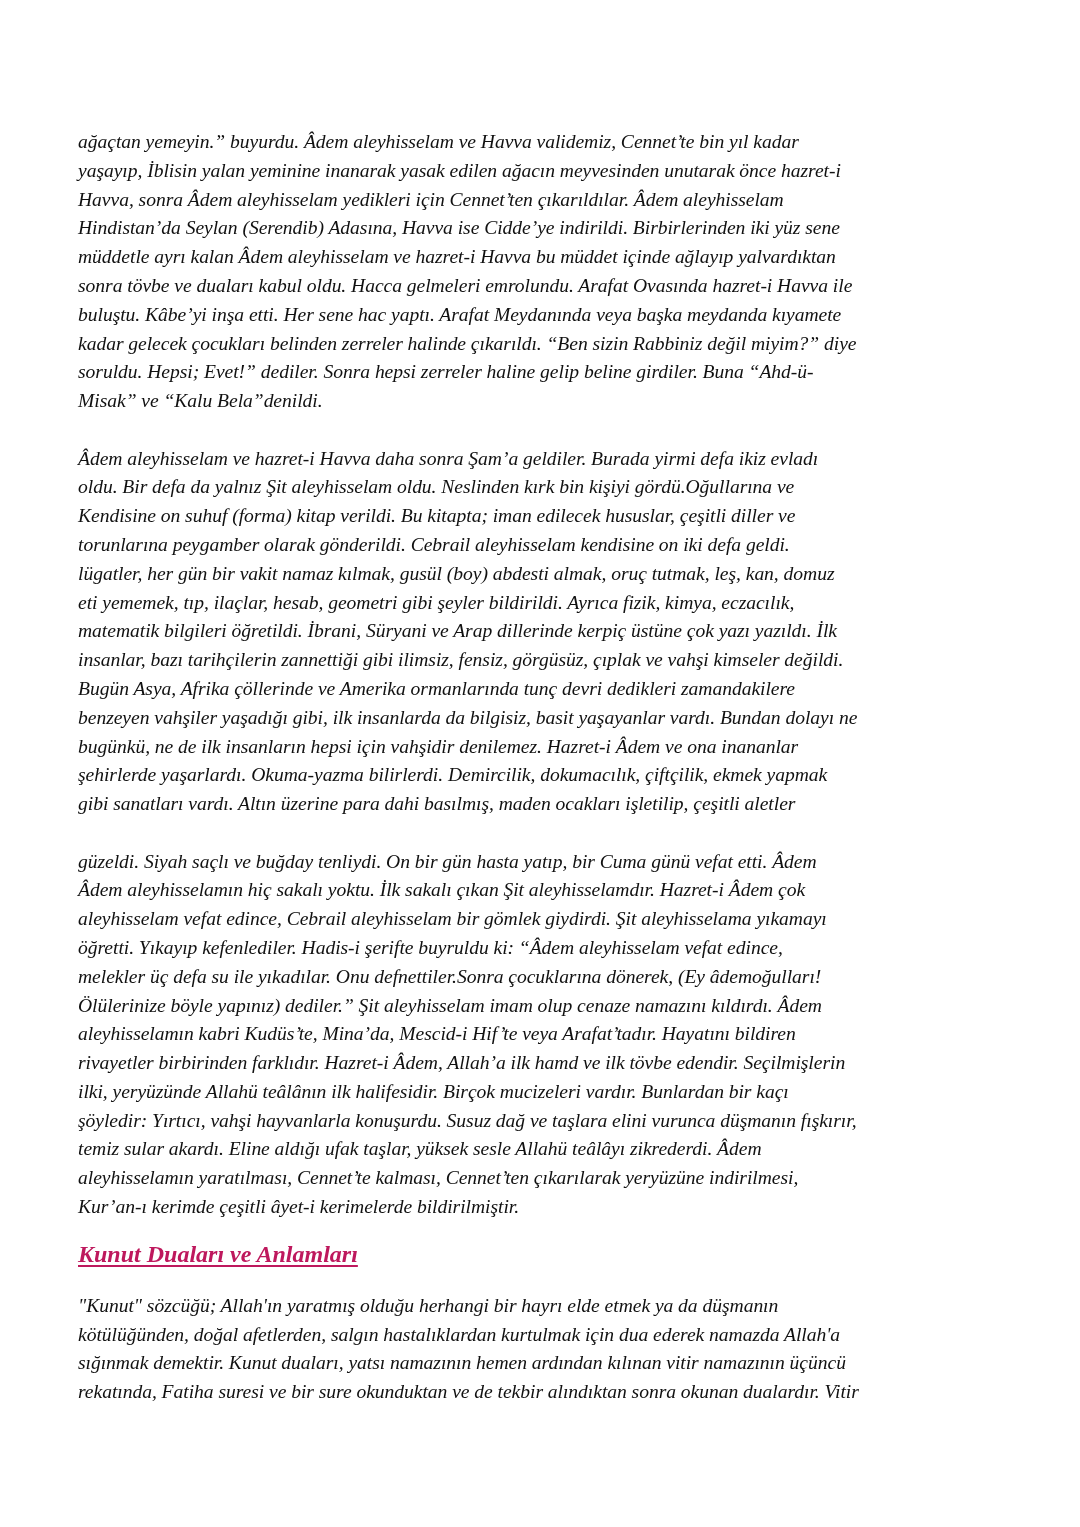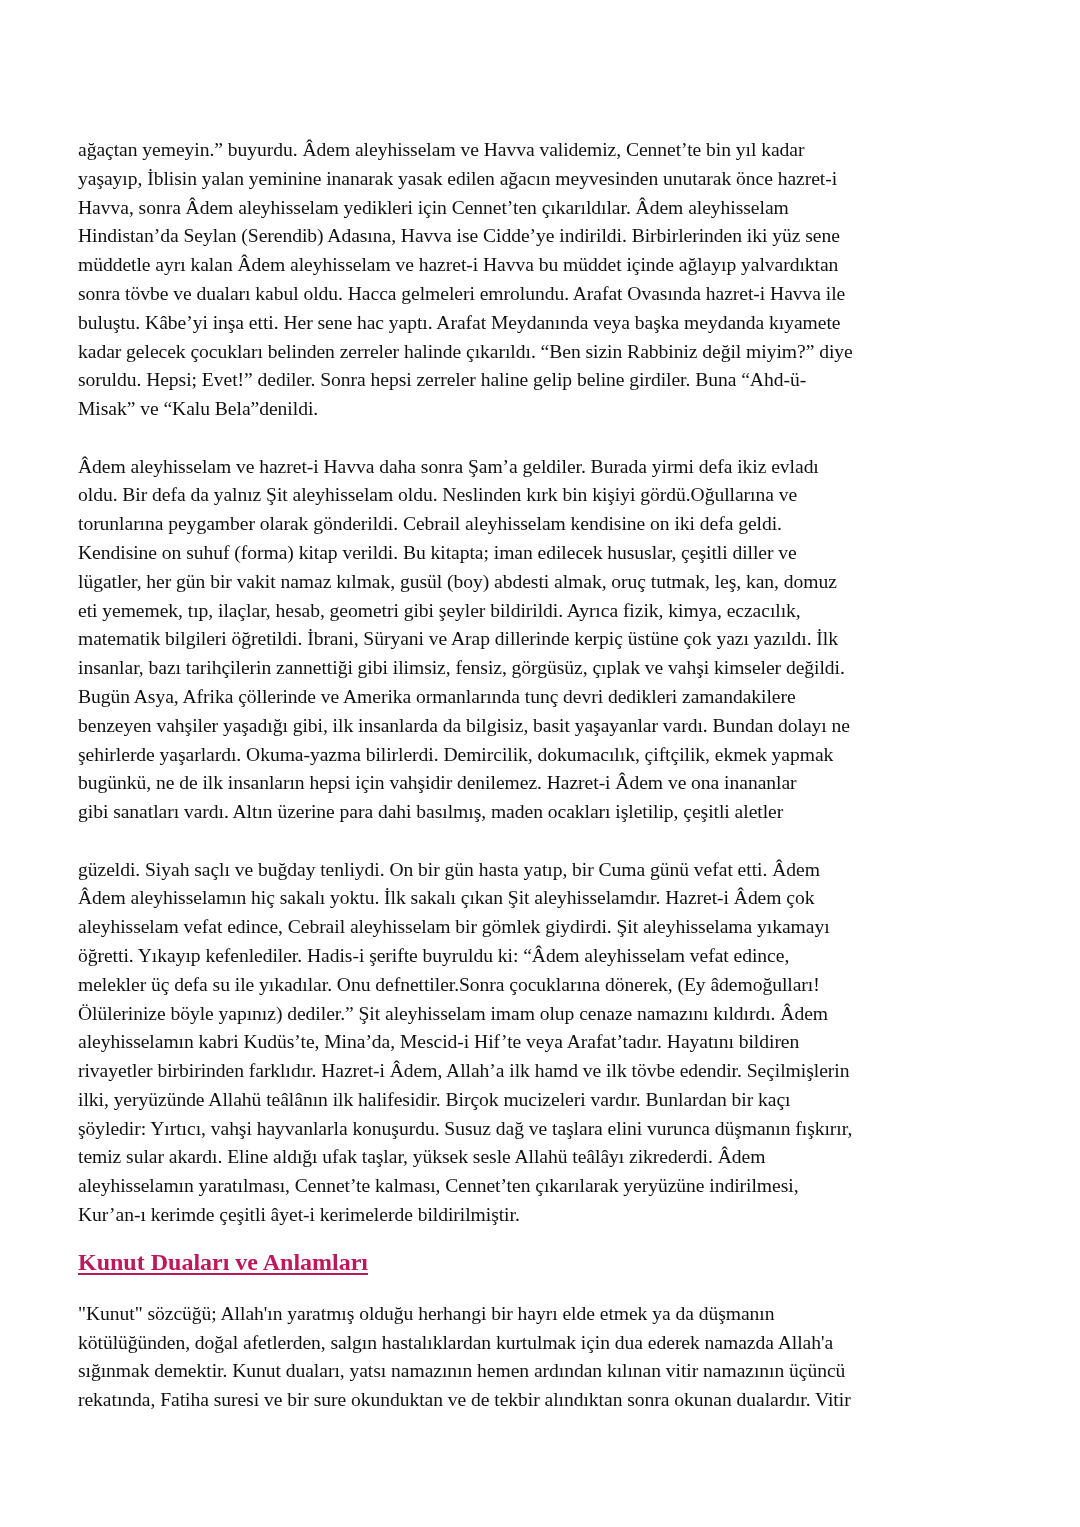--- a/index.html
+++ b/index.html
@@ -11,22 +11,23 @@
       width: 1080px;
       height: 1527px;
       position: relative;
       overflow: hidden;
       font-family: "Liberation Serif", "DejaVu Serif", serif;
       color: #111111;
     }
     .page {
       position: absolute;
       left: 78px;
-      top: 136px;
+      top: 128px;
       width: 880px;
+      font-style: italic;
     }
     .para {
       margin: 0;
     }
     .line {
       display: block;
       font-size: 19.6px;
       line-height: 28.8px;
       height: 28.8px;
       white-space: nowrap;
@@ -67,30 +68,30 @@
     <span class="line">kadar gelecek çocukları belinden zerreler halinde çıkarıldı. “Ben sizin Rabbiniz değil miyim?” diye</span>
     <span class="line">soruldu. Hepsi; Evet!” dediler. Sonra hepsi zerreler haline gelip beline girdiler. Buna “Ahd-ü-</span>
     <span class="line">Misak” ve “Kalu Bela”denildi.</span>
   </p>
 
   <div class="gap"></div>
 
   <p class="para">
     <span class="line">Âdem aleyhisselam ve hazret-i Havva daha sonra Şam’a geldiler. Burada yirmi defa ikiz evladı</span>
     <span class="line">oldu. Bir defa da yalnız Şit aleyhisselam oldu. Neslinden kırk bin kişiyi gördü.Oğullarına ve</span>
+    <span class="line">Kendisine on suhuf (forma) kitap verildi. Bu kitapta; iman edilecek hususlar, çeşitli diller ve</span>
     <span class="line">torunlarına peygamber olarak gönderildi. Cebrail aleyhisselam kendisine on iki defa geldi.</span>
-    <span class="line">Kendisine on suhuf (forma) kitap verildi. Bu kitapta; iman edilecek hususlar, çeşitli diller ve</span>
     <span class="line">lügatler, her gün bir vakit namaz kılmak, gusül (boy) abdesti almak, oruç tutmak, leş, kan, domuz</span>
     <span class="line">eti yememek, tıp, ilaçlar, hesab, geometri gibi şeyler bildirildi. Ayrıca fizik, kimya, eczacılık,</span>
     <span class="line">matematik bilgileri öğretildi. İbrani, Süryani ve Arap dillerinde kerpiç üstüne çok yazı yazıldı. İlk</span>
     <span class="line">insanlar, bazı tarihçilerin zannettiği gibi ilimsiz, fensiz, görgüsüz, çıplak ve vahşi kimseler değildi.</span>
     <span class="line">Bugün Asya, Afrika çöllerinde ve Amerika ormanlarında tunç devri dedikleri zamandakilere</span>
     <span class="line">benzeyen vahşiler yaşadığı gibi, ilk insanlarda da bilgisiz, basit yaşayanlar vardı. Bundan dolayı ne</span>
+    <span class="line">bugünkü, ne de ilk insanların hepsi için vahşidir denilemez. Hazret-i Âdem ve ona inananlar</span>
     <span class="line">şehirlerde yaşarlardı. Okuma-yazma bilirlerdi. Demircilik, dokumacılık, çiftçilik, ekmek yapmak</span>
-    <span class="line">bugünkü, ne de ilk insanların hepsi için vahşidir denilemez. Hazret-i Âdem ve ona inananlar</span>
     <span class="line">gibi sanatları vardı. Altın üzerine para dahi basılmış, maden ocakları işletilip, çeşitli aletler</span>
   </p>
 
   <div class="gap"></div>
 
   <p class="para">
     <span class="line">güzeldi. Siyah saçlı ve buğday tenliydi. On bir gün hasta yatıp, bir Cuma günü vefat etti. Âdem</span>
     <span class="line">Âdem aleyhisselamın hiç sakalı yoktu. İlk sakalı çıkan Şit aleyhisselamdır. Hazret-i Âdem çok</span>
     <span class="line">aleyhisselam vefat edince, Cebrail aleyhisselam bir gömlek giydirdi. Şit aleyhisselama yıkamayı</span>
     <span class="line">öğretti. Yıkayıp kefenlediler. Hadis-i şerifte buyruldu ki: “Âdem aleyhisselam vefat edince,</span>

